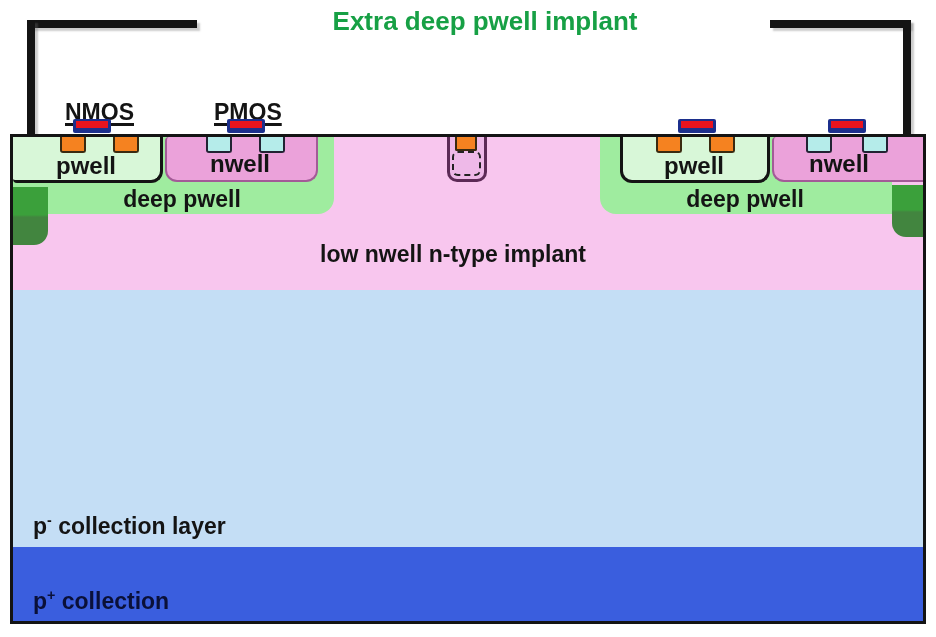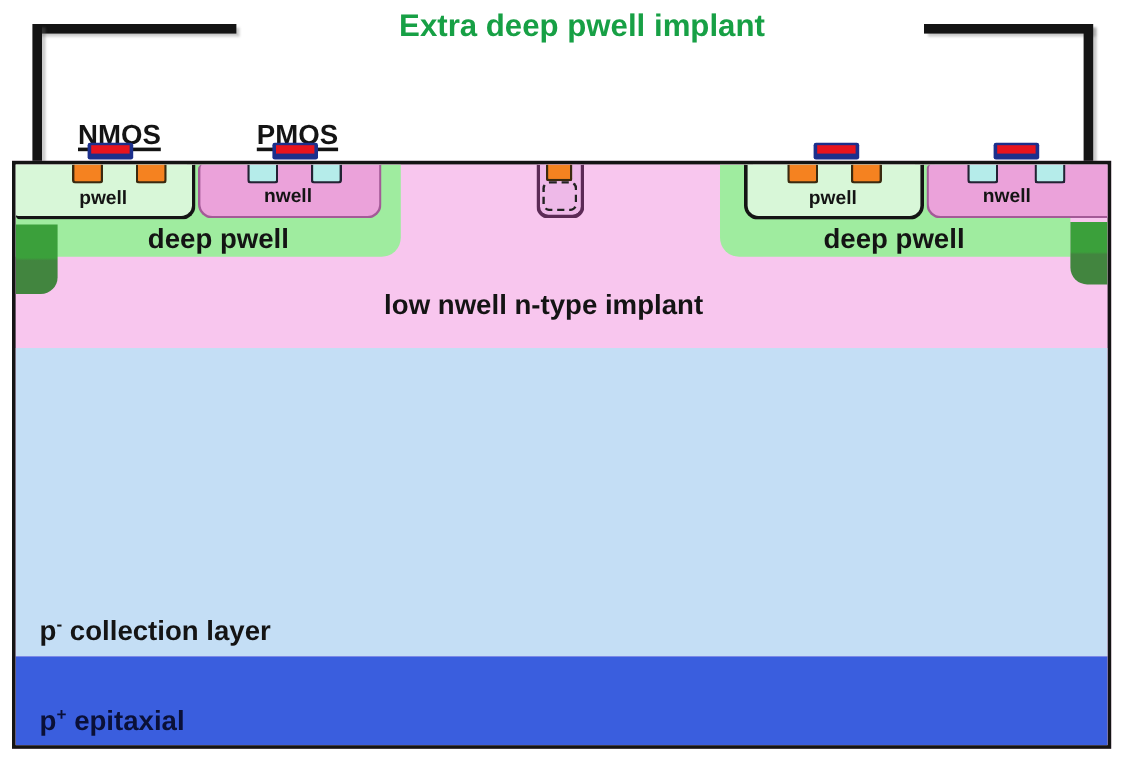--- a/index.html
+++ b/index.html
@@ -60,21 +60,21 @@
   .sd{top:0;width:26px;height:16px;box-sizing:border-box;border:2px solid #3a2a10;border-top:none;border-radius:0 0 3px 3px;}
   .sd-n{background:var(--orange,#f58220);}
   .sd-p{background:var(--cyan,#b5ecea);border-color:#223;}
   .electrode{left:434px;top:0;width:40px;height:45px;box-sizing:border-box;
     background:var(--electrode-fill,#eeb9e8);
     border:3px solid var(--electrode-border,#5c2a56);border-top:none;border-radius:0 0 10px 10px;}
   .electrode .plug{position:absolute;left:5px;top:0;width:22px;height:14px;box-sizing:border-box;
     background:var(--orange,#f58220);border:2px solid #3a2a10;border-top:none;border-radius:0 0 2px 2px;}
   .electrode .dash{position:absolute;left:2px;top:14px;width:25px;height:21px;
     border:2.5px dashed #222;border-radius:6px;}
-  .lbl{position:absolute;transform:translate(-50%,-50%);font-weight:bold;font-size:16px;
+  .lbl{position:absolute;transform:translate(-50%,-50%);font-weight:bold;font-size:24px;
     white-space:nowrap;color:var(--text-dark,#141414);}
   .lbl-sm{font-size:23px;text-align:right;}
   .lbl-left{transform:translate(0,-50%);}
   .navy{color:var(--label-navy,#0a1038);}
   sup{font-size:.62em;}
 </style>
 </head>
 <body>
 
 <div class="canvas">
@@ -139,16 +139,16 @@
     <div class="lbl" style="left:73px;top:29px">pwell</div>
     <div class="lbl" style="left:227px;top:27px">nwell</div>
     <div class="lbl" style="left:681px;top:29px">pwell</div>
     <div class="lbl" style="left:826px;top:27px">nwell</div>
     <div class="lbl lbl-sm" style="left:169px;top:62px">deep pwell</div>
     <div class="lbl lbl-sm" style="left:732px;top:62px">deep pwell</div>
     <div class="lbl lbl-sm" style="left:440px;top:117px">low nwell n-type implant</div>
 
     <div class="lbl lbl-sm lbl-left" style="left:20px;top:389px"><span>p</span><sup>-</sup><span> collection layer</span></div>
 
-    <div class="lbl lbl-sm lbl-left navy" style="left:20px;top:464px"><span>p</span><sup>+</sup><span> epitaxial</span></div>
+    <div class="lbl lbl-sm lbl-left navy" style="left:20px;top:464px"><span>p</span><sup>+</sup><span> collection</span></div>
 
   </div>
 </div>
 
 </body></html>

